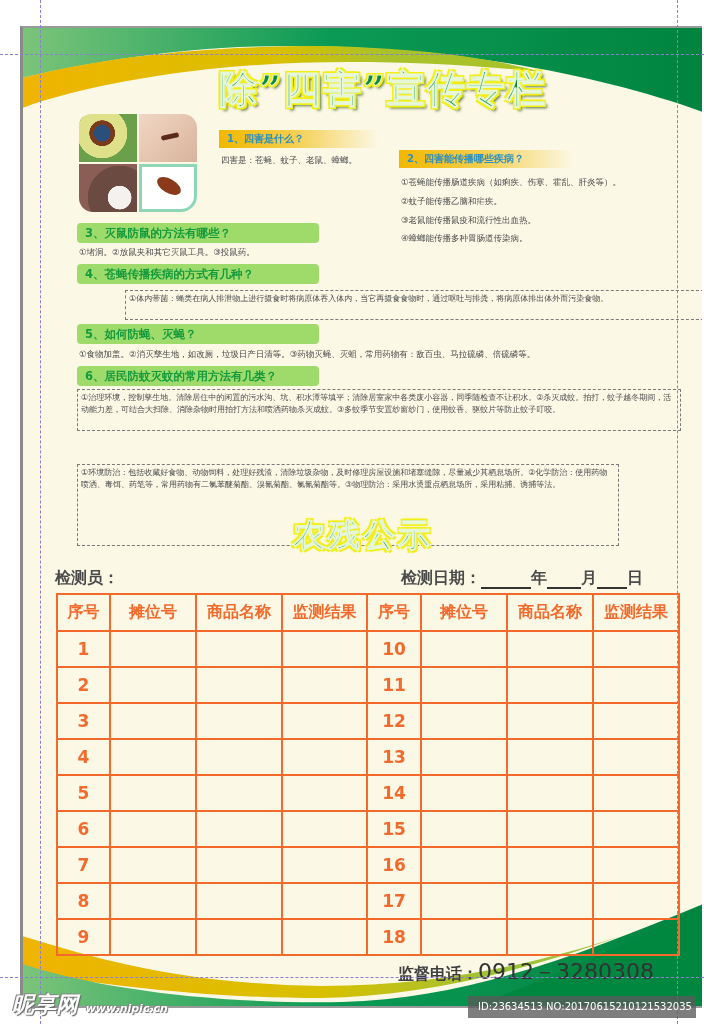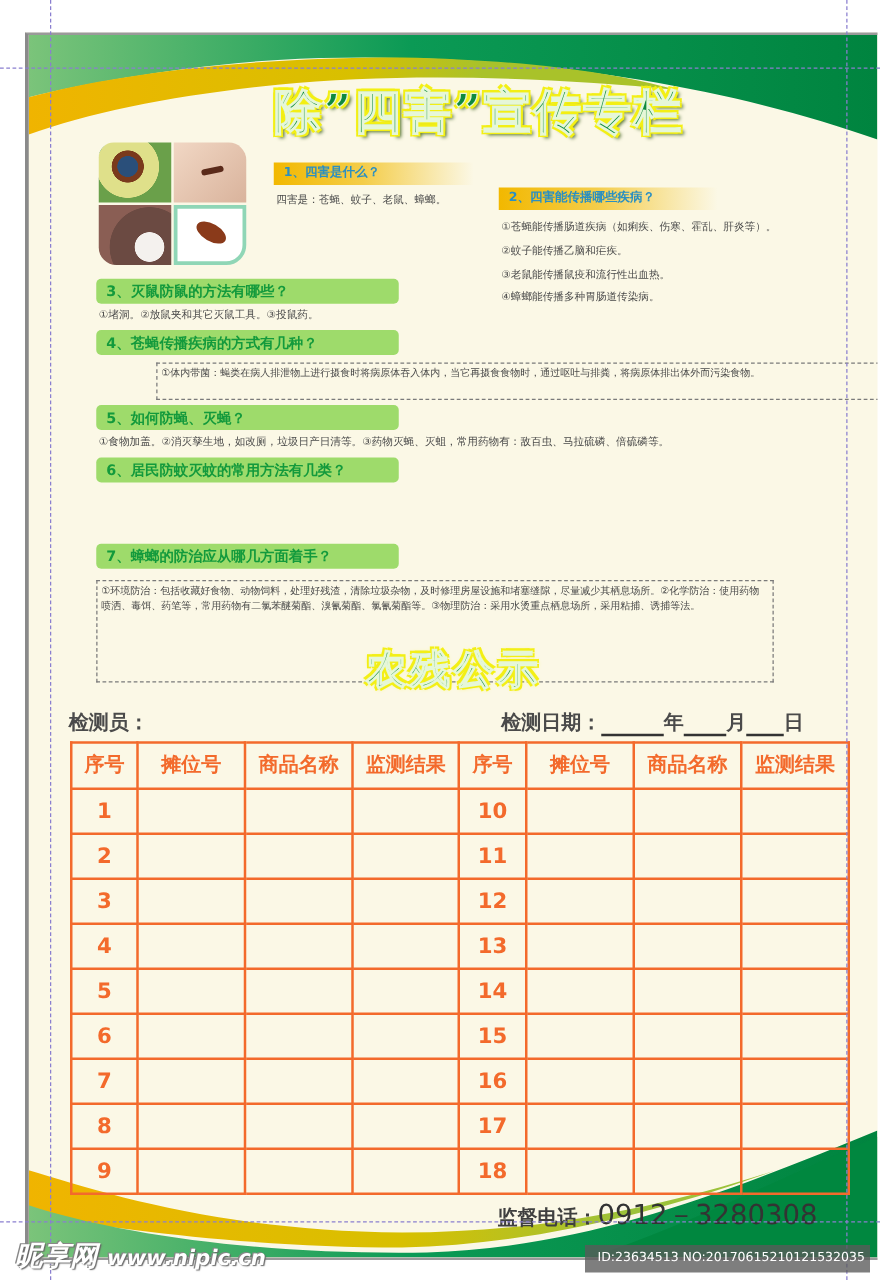--- a/index.html
+++ b/index.html
@@ -63,21 +63,21 @@
   .tbl td, .tbl th {
     border: 2px solid #f36a2c; color: #f36a2c; text-align: center; font-size: 17px; font-weight: bold;
     height: 36px; padding: 0;
   }
   .tbl th { height: 37px; font-size: 16px; }
 
   .phone { position: absolute; left: 375px; top: 929px; font-size: 16px; font-weight: bold; color: #3f3f3f; white-space: nowrap; }
   .phone .num { font-weight: normal; font-size: 22px; letter-spacing: 0px; color: #333; }
 
   .watermark-left { position: absolute; left: 12px; top: 990px; font-size: 22px; font-weight: bold; font-style: italic; color: #ffffff; text-shadow: 1px 1px 1px #666, -1px -1px 0 #888; z-index: 60; }
-  .watermark-left .url { font-size: 17px; font-weight: bold; }
+  .watermark-left .url { font-size: 11px; font-weight: bold; }
   .watermark-right { position: absolute; left: 468px; top: 996px; width: 228px; height: 22px; background: rgba(90,90,90,0.78); color: #ffffff; font-size: 10px; line-height: 22px; padding-left: 10px; white-space: nowrap; z-index: 60; }
 </style>
 </head>
 <body>
 
 <div class="guide-v" style="left:40px;"></div>
 <div class="guide-v" style="left:677px;"></div>
 <div class="guide-h" style="top:54px;"></div>
 <div class="guide-h" style="top:977px;"></div>
 
@@ -140,22 +140,24 @@
 
   <div class="q-green" style="top:236px;">4、苍蝇传播疾病的方式有几种？</div>
   <div class="dash-box" style="left:54px; top:262px; width:604px; height:30px;margin-left:48px;">
     <div class="txt" style="position:static; overflow:hidden; font-size:8px;">①体内带菌：蝇类在病人排泄物上进行摄食时将病原体吞入体内，当它再摄食食物时，通过呕吐与排粪，将病原体排出体外而污染食物。</div>
   </div>
 
   <div class="q-green" style="top:296px;">5、如何防蝇、灭蝇？</div>
   <div class="txt" style="left:56px; top:320px;">①食物加盖。②消灭孳生地，如改厕，垃圾日产日清等。③药物灭蝇、灭蛆，常用药物有：敌百虫、马拉硫磷、倍硫磷等。</div>
 
   <div class="q-green" style="top:338px;">6、居民防蚊灭蚊的常用方法有几类？</div>
-
-  <div class="q-green" style="top:407px;">7、蟑螂的防治应从哪几方面着手？</div>
+  <div class="dash-box" style="left:54px; top:361px; width:604px; height:42px;">
+    <div class="txt-wrap" style="position:static; font-size:8px; line-height:12px;">①治理环境，控制孳生地。清除居住中的闲置的污水沟、坑、积水潭等填平；清除居室家中各类废小容器，同季随检查不让积水。②杀灭成蚊。拍打，蚊子越冬期间，活动能力差，可结合大扫除、消除杂物时用拍打方法和喷洒药物杀灭成蚊。③多蚊季节安置纱窗纱门，使用蚊香、驱蚊片等防止蚊子叮咬。</div>
+  </div>
+
   <div class="dash-box" style="left:54px; top:436px; width:542px; height:82px;">
     <div class="txt-wrap" style="position:static; font-size:8px; line-height:12px;">①环境防治：包括收藏好食物、动物饲料，处理好残渣，清除垃圾杂物，及时修理房屋设施和堵塞缝隙，尽量减少其栖息场所。②化学防治：使用药物喷洒、毒饵、药笔等，常用药物有二氯苯醚菊酯、溴氰菊酯、氯氰菊酯等。③物理防治：采用水烫重点栖息场所，采用粘捕、诱捕等法。</div>
   </div>
 
   <div class="title-sub">农残公示</div>
 
   <div class="inspector">检测员：</div>
   <div class="date-line">
     <span>检测日期：</span><span class="blank" style="width:50px;"></span><span>年</span><span class="blank" style="width:34px;"></span><span>月</span><span class="blank" style="width:30px;"></span><span>日</span>
   </div>

